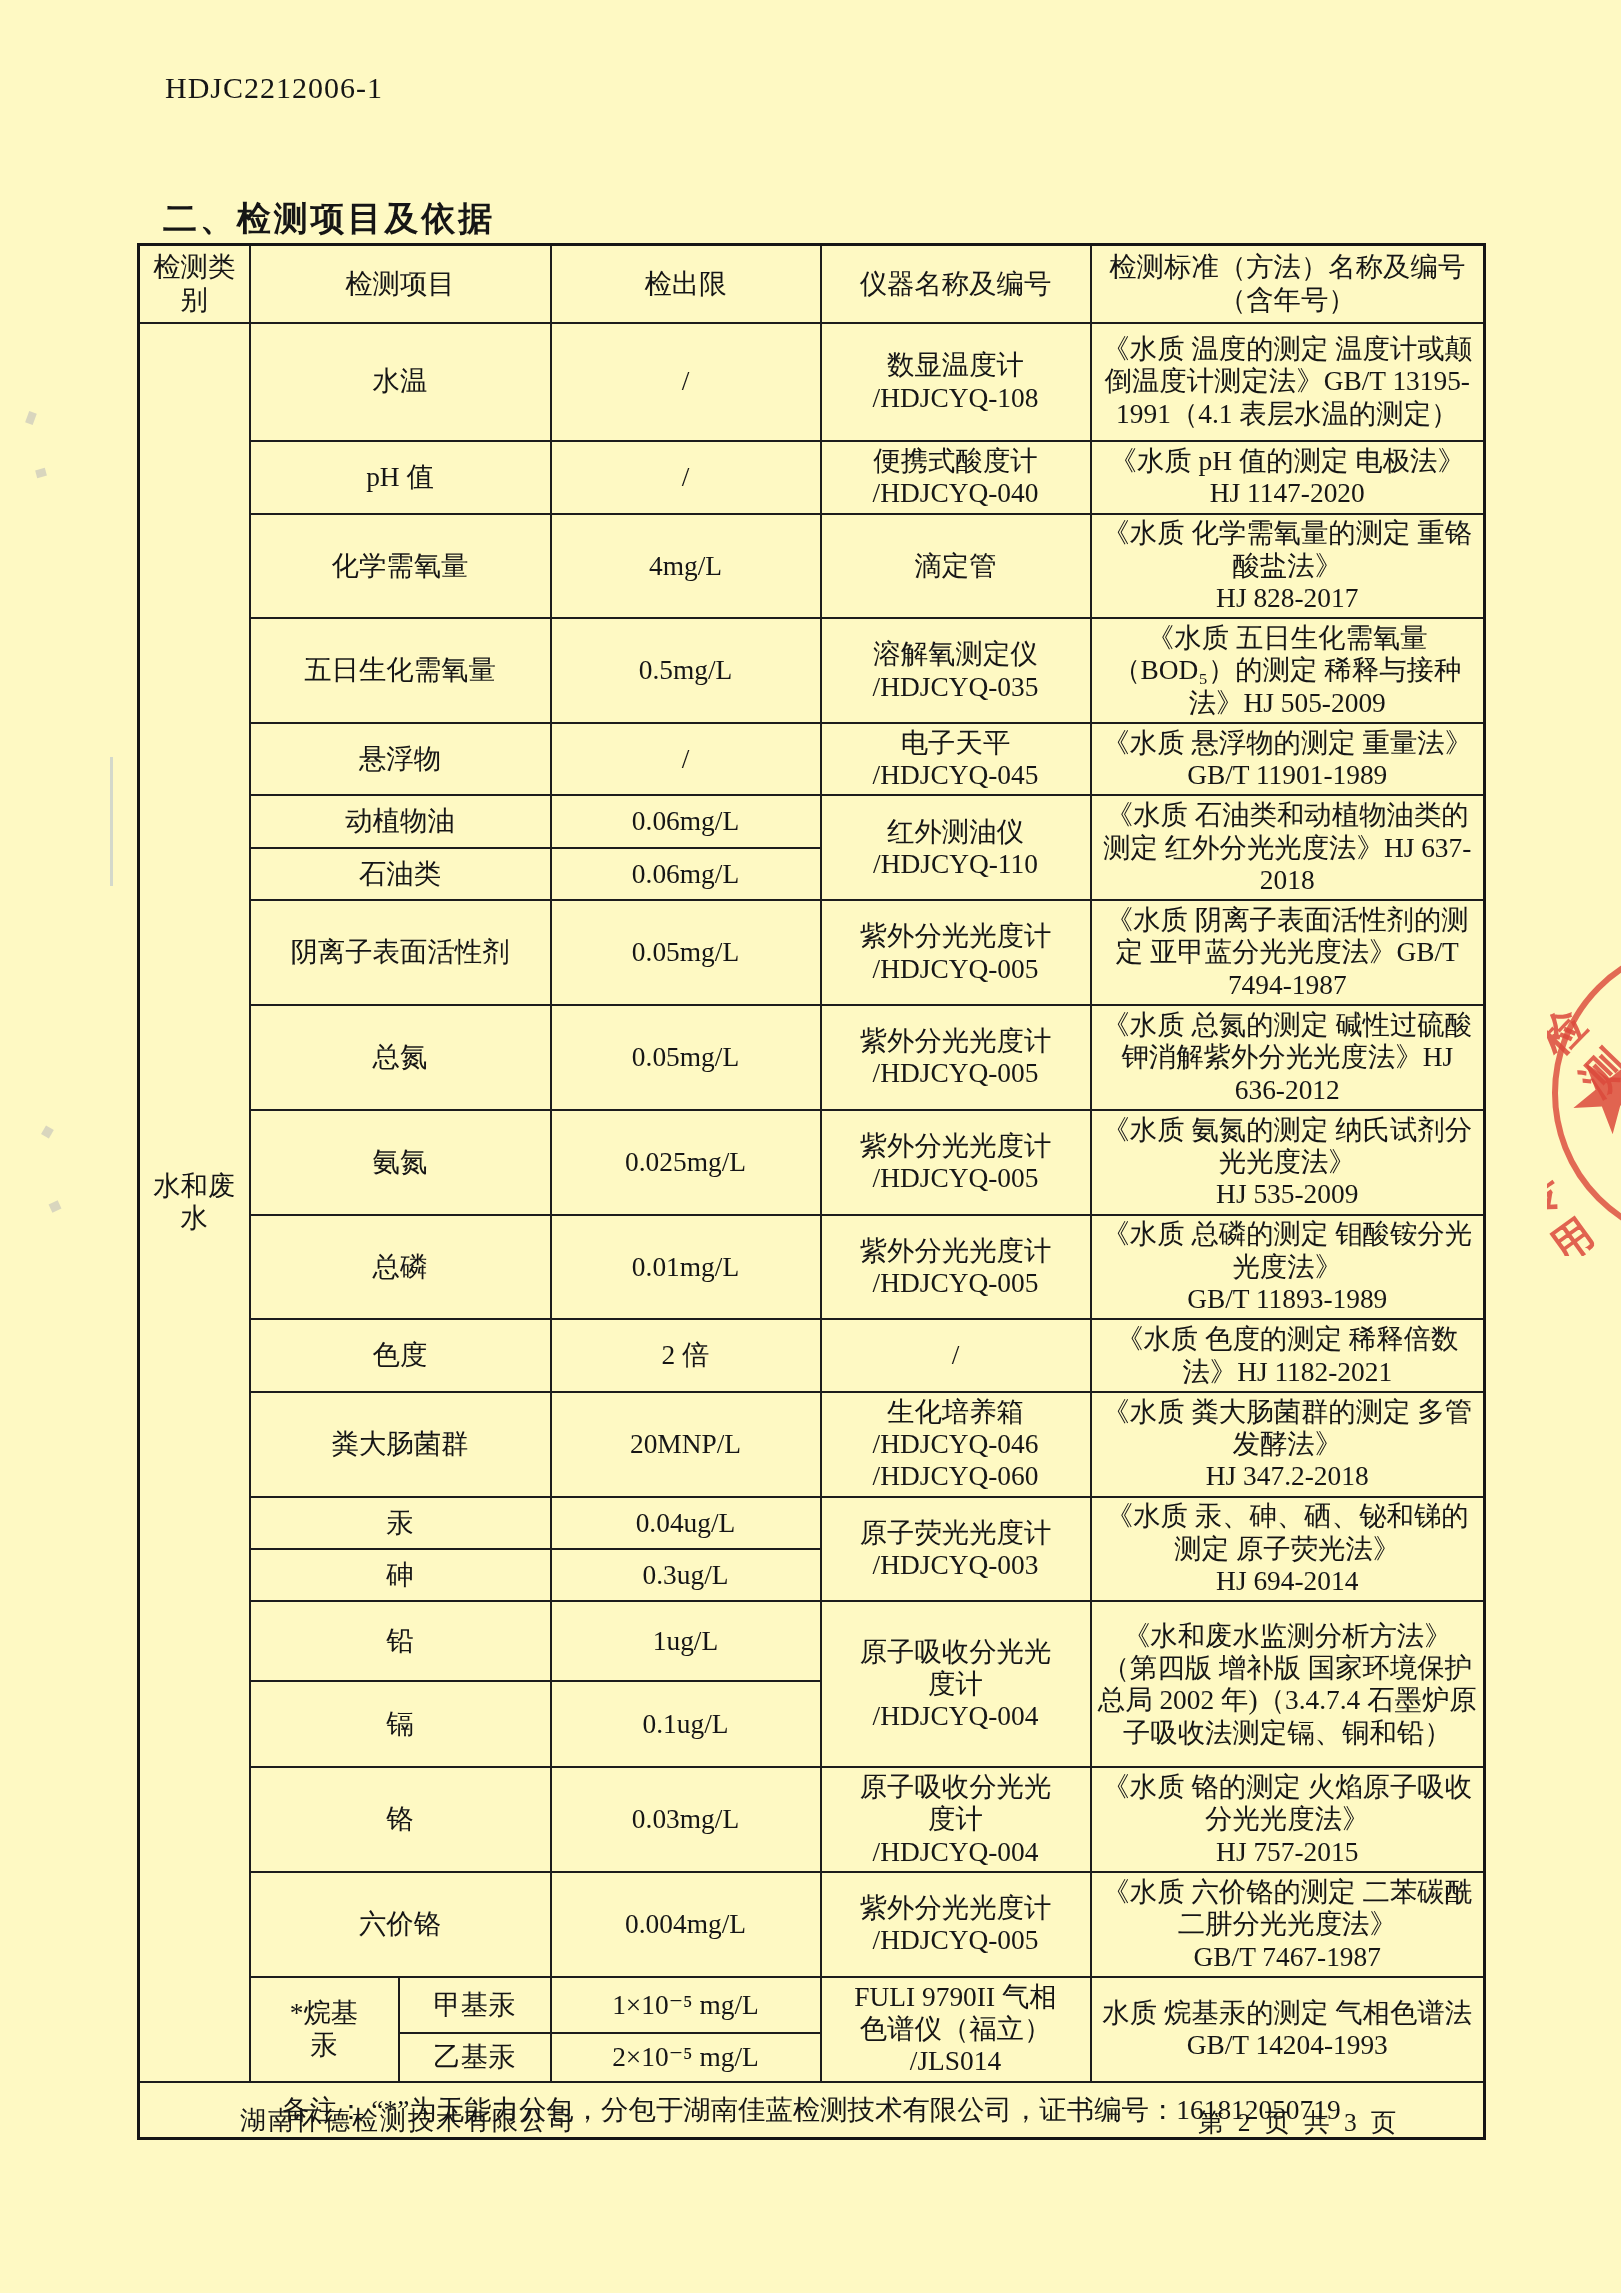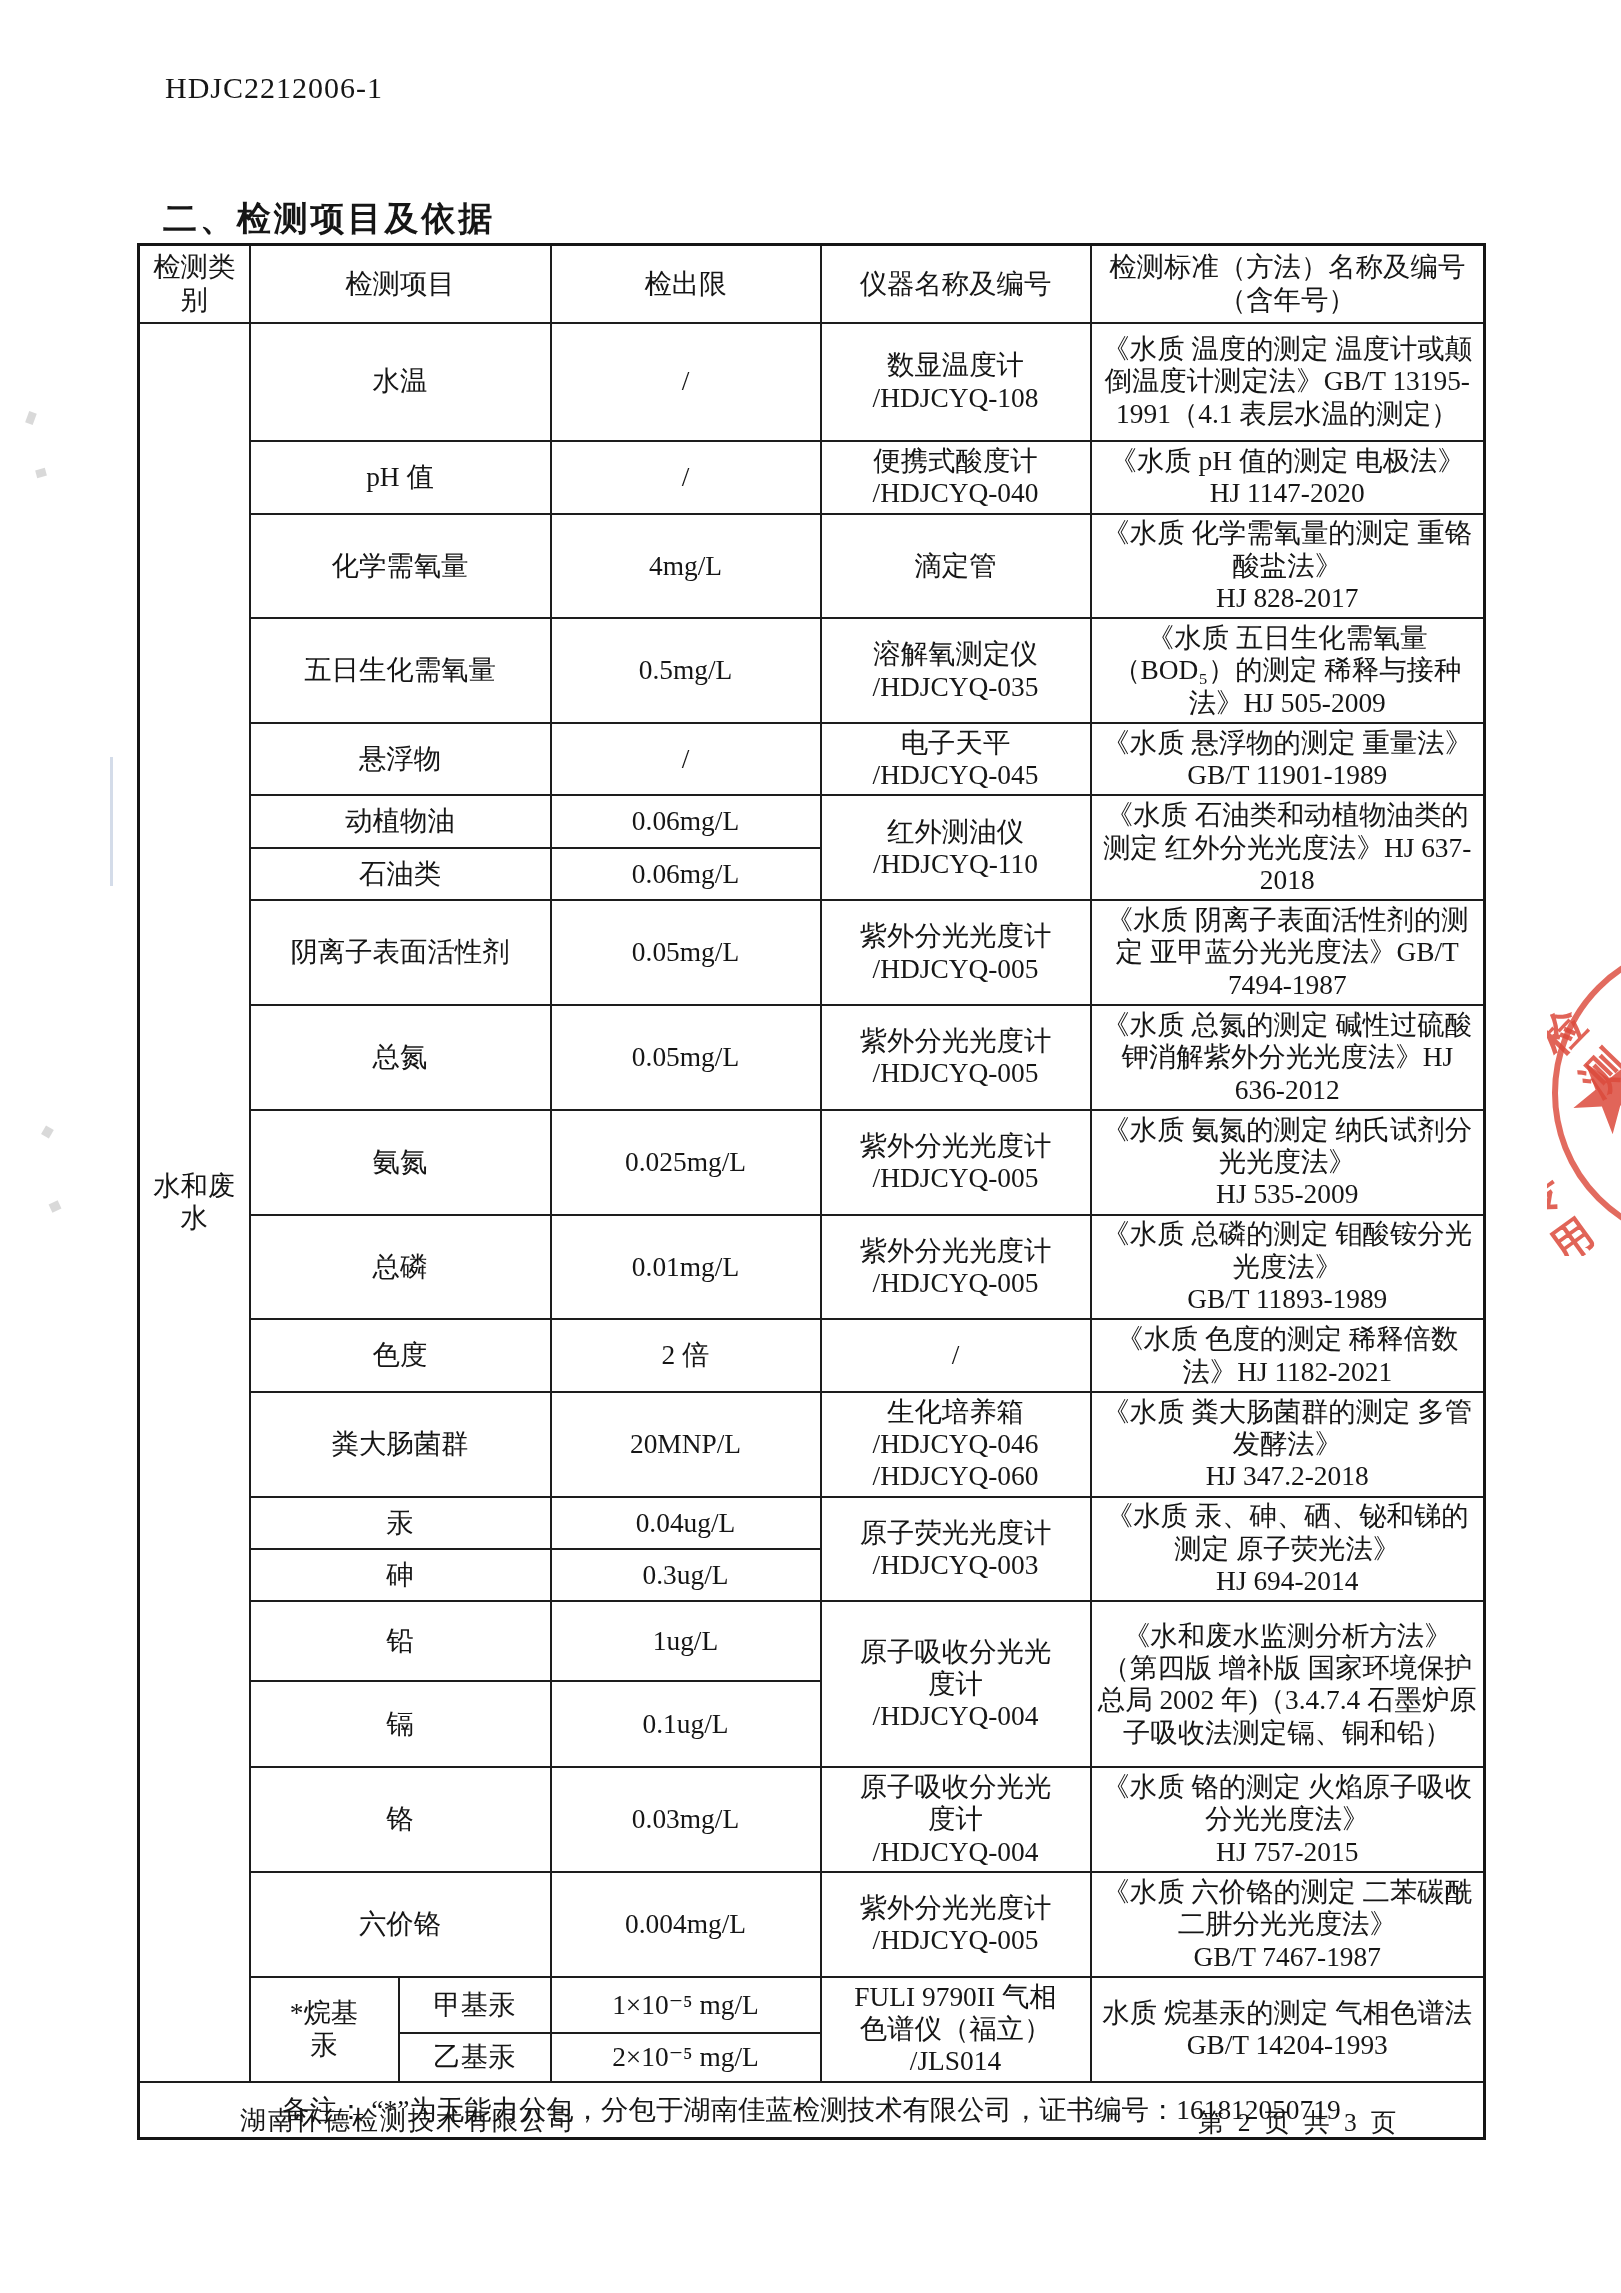--- a/index.html
+++ b/index.html
@@ -1,19 +1,19 @@
 <!DOCTYPE html>
 <html><head>
 <meta charset="utf-8">
 <style>
   html,body{margin:0;padding:0;background:#e8e8e8;}
   .page{
     position:relative;
     width:1621px;height:2294px;
-    background:#ffffff;
+    background:#fef9c3;
     font-family:"Liberation Serif","DejaVu Serif",serif;
     color:#161616;
     overflow:hidden;
   }
   .doc-number{position:absolute;left:165px;top:71px;font-size:30px;letter-spacing:1px;}
   .header-right{position:absolute;left:534px;top:74px;font-size:26.5px;letter-spacing:1px;}
   .section-title{position:absolute;left:163px;top:196px;font-size:34px;font-weight:bold;letter-spacing:2.9px;}
 
   table.main{
     position:absolute;left:137px;top:243px;

